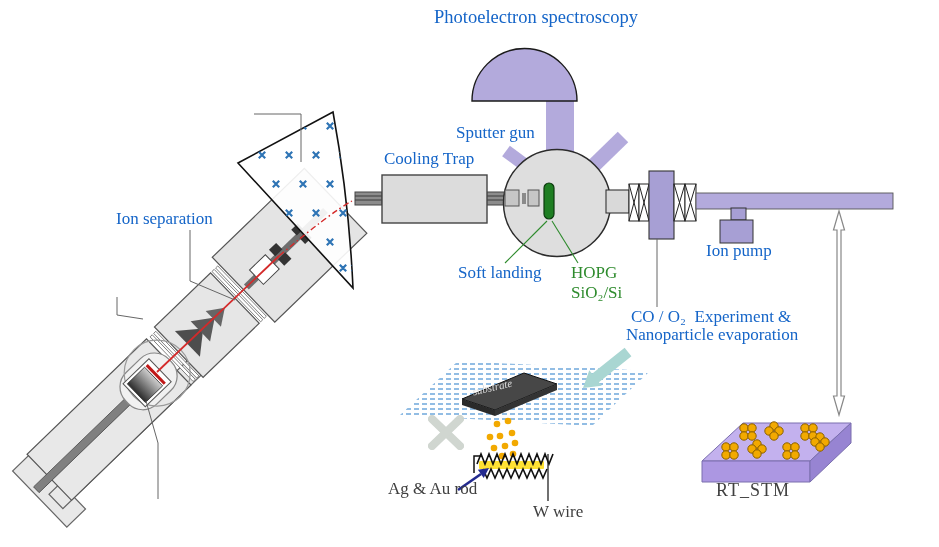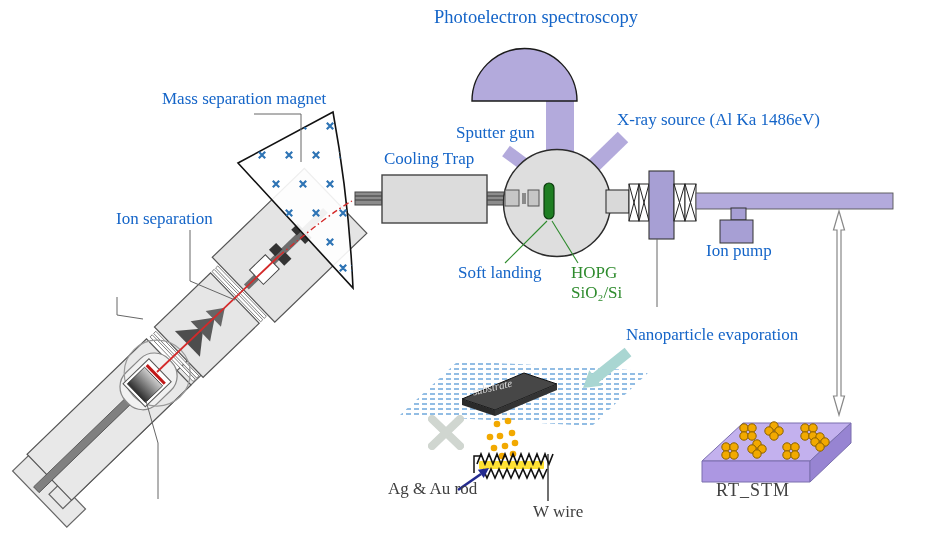--- a/index.html
+++ b/index.html
@@ -225,28 +225,27 @@
     <path d="M477,464 L481,454 L485,464 L489,454 L493,464 L497,454 L501,464 L505,454 L509,464 L513,454 L517,464 L521,454 L525,464 L529,454 L533,464 L537,454 L541,464 L545,454 L549,464 L553,454" fill="none" stroke="#111" stroke-width="1.6"></path>
     <path d="M483,469 L487,478 L491,469 L495,478 L499,469 L503,478 L507,469 L511,478 L515,469 L519,478 L523,469 L527,478 L531,469 L535,478 L539,469 L543,478 L547,469" fill="none" stroke="#111" stroke-width="1.6"></path>
     <path d="M474,473 L474,456 L481,456" fill="none" stroke="#111" stroke-width="1.5"></path>
     <line x1="548" y1="454" x2="548" y2="501" stroke="#111" stroke-width="1.2"></line>
     <path d="M458,490 L481,474" fill="none" class="c-navy-stroke" stroke-width="2.6"></path>
     <polygon points="489,468 483.7,477.9 477.9,469.7" class="c-navy"></polygon>
   </g>
 </svg>
 
 <div class="lbl title" style="left:434px;top:8px">Photoelectron spectroscopy</div>
-<div class="lbl" style="left:617px;top:111px">X-ray source (Al Ka 1486eV)</div>
 <div class="lbl" style="left:456px;top:124px">Sputter gun</div>
 <div class="lbl" style="left:384px;top:150px">Cooling Trap</div>
-<div class="lbl" style="left:162px;top:90px">Mass separation magnet</div>
 <div class="lbl" style="left:116px;top:210px">Ion separation</div>
 <div class="lbl" style="left:706px;top:242px">Ion pump</div>
 <div class="lbl" style="left:458px;top:264px">Soft landing</div>
 <div class="lbl green" style="left:571px;top:264px">HOPG</div>
 <div class="lbl green" style="left:571px;top:284px">SiO₂/Si</div>
+<div class="lbl" style="left:631px;top:308px">CO / O₂  Experiment &amp;</div>
 <div class="lbl" style="left:626px;top:326px">Nanoparticle evaporation</div>
 <div class="lbl black" style="left:388px;top:480px">Ag &amp; Au rod</div>
 <div class="lbl black" style="left:533px;top:503px">W wire</div>
 <div class="lbl black rtstm" style="left:716px;top:481px">RT_STM</div>
 <div class="substrate-lbl">substrate</div>
 
 </div>
 
 </body></html>

